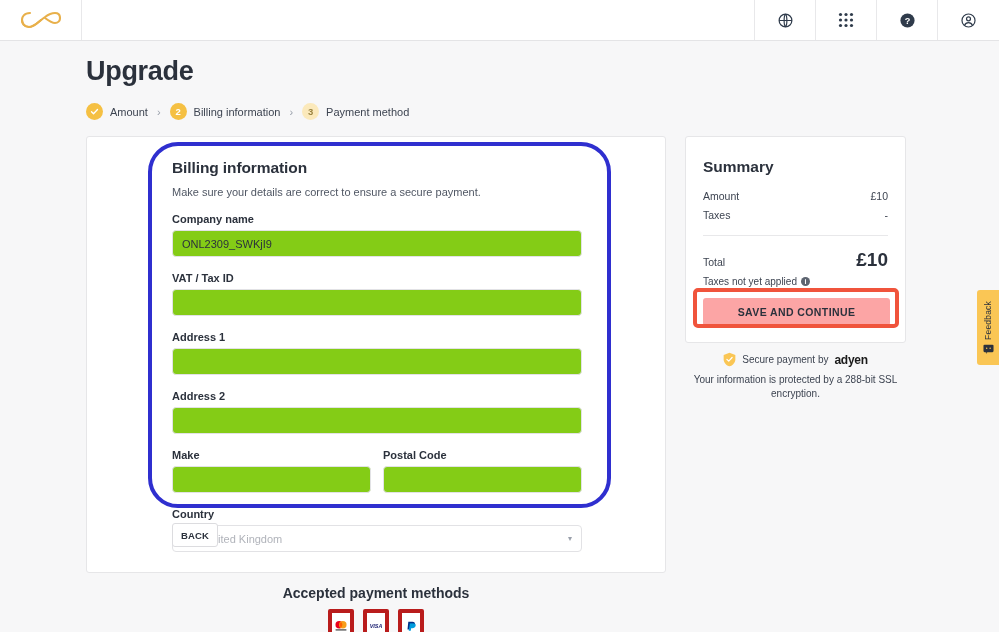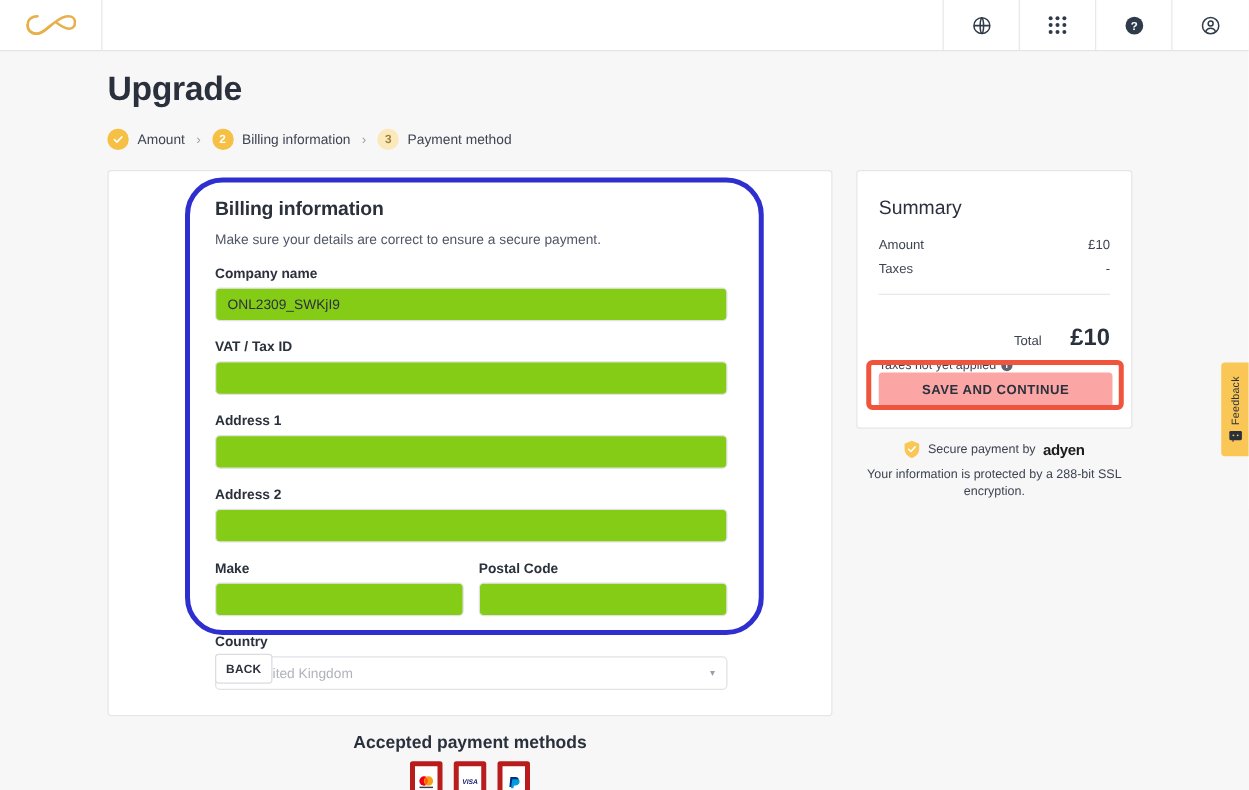--- a/index.html
+++ b/index.html
@@ -142,36 +142,35 @@
   
   .summary-card {
     position: absolute; left: 685px; top: 136px;
     width: 221px; height: 207px;
     background: #ffffff;
     border: 1px solid #e6e6e8;
     border-radius: 3px;
   }
   .summary-inner { padding: 21px 17px 0 17px; }
   .summary-title {
-    font-size: 15.5px; font-weight: normal; color: #2b313c;
+    font-size: 15.5px; font-weight: bold; color: #2b313c;
   }
   .sum-row {
     display: flex; justify-content: space-between; align-items: baseline;
     font-size: 10.5px; color: #3d4451;
     margin-top: 14px;
   }
   .sum-row.tight { margin-top: 7px; }
   .sum-divider {
     height: 1px; background: #e8e8ea;
     margin-top: 14px;
   }
   .total-row {
-    display: flex; justify-content: flex-end; align-items: baseline;
-    margin-top: 24px;
-    gap: 23px;
+    display: flex; justify-content: space-between; align-items: baseline;
+    margin-top: 13px;
   }
   .total-label { font-size: 10.5px; color: #3d4451; }
   .total-value { font-size: 19px; font-weight: bold; color: #2b313c; }
   .tax-note {
     font-size: 10px; color: #3d4451;
     margin-top: 5px; display: flex; align-items: center; gap: 4px;
   }
   .info-dot {
     width: 9px; height: 9px; border-radius: 50%;
     background: #5d6470; color: #ffffff;

